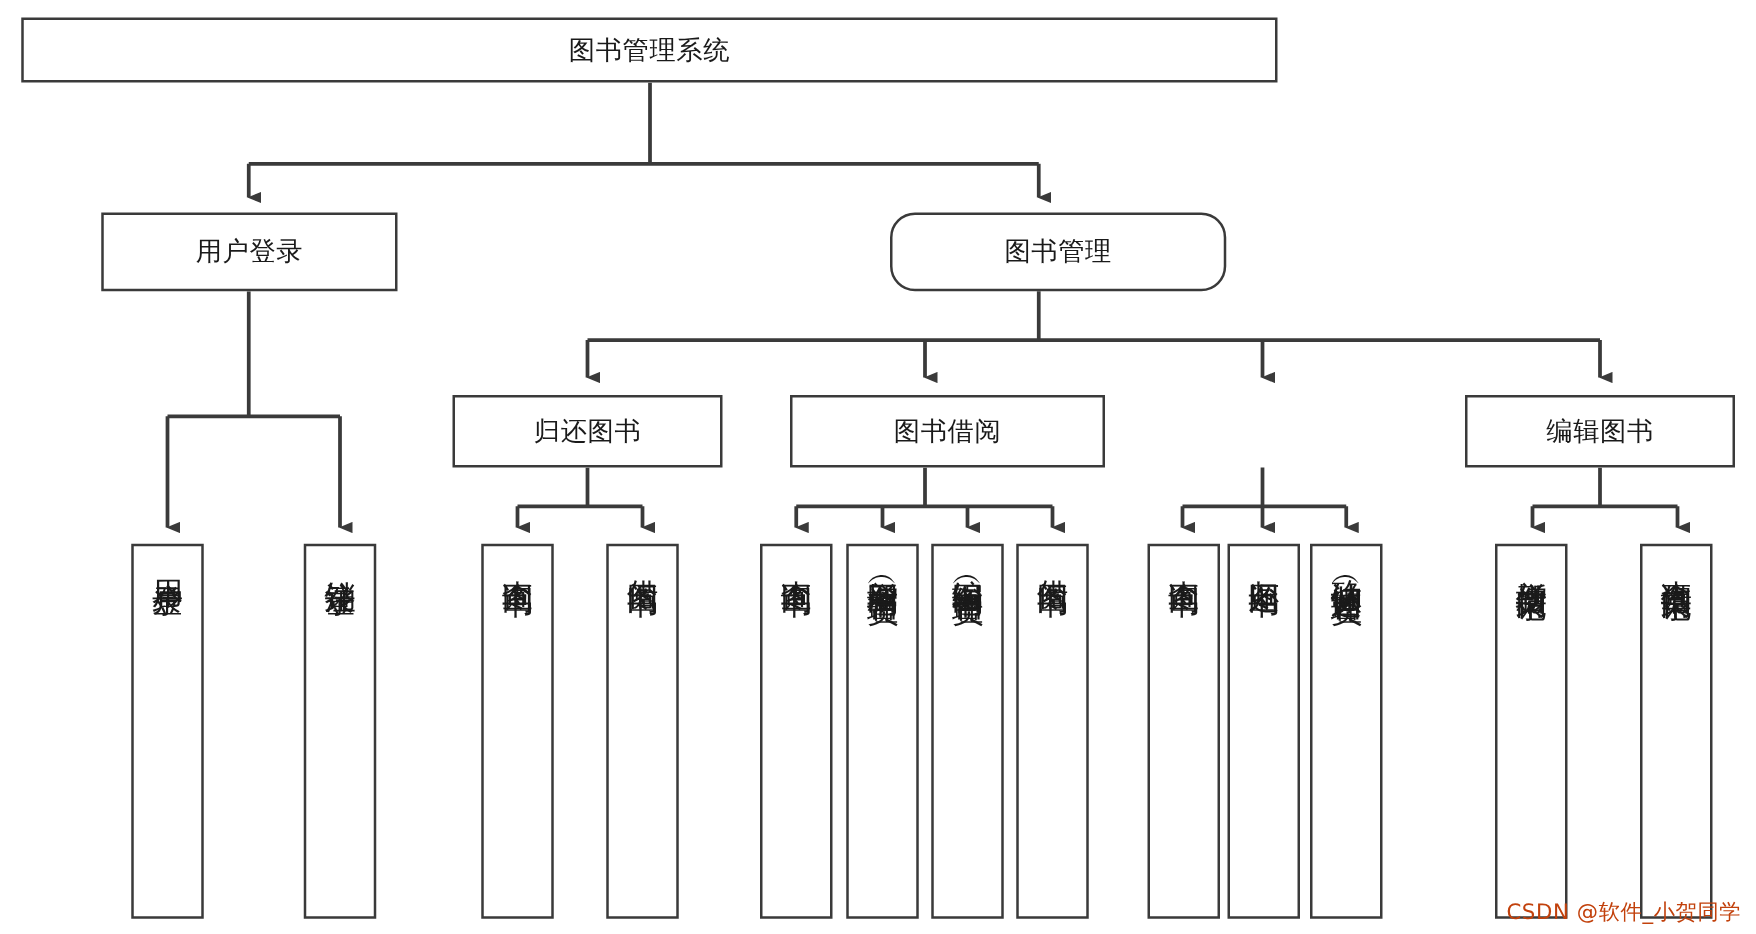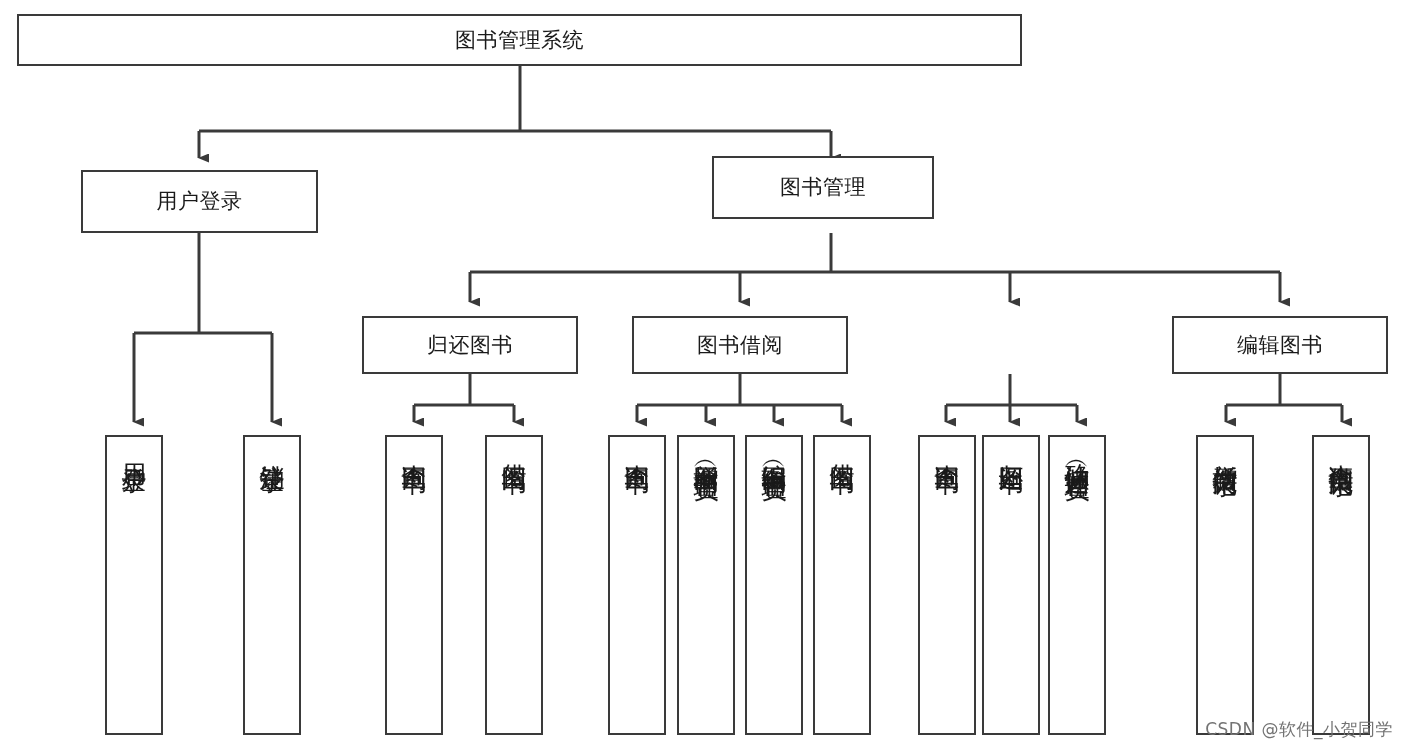--- a/index.html
+++ b/index.html
@@ -56,21 +56,21 @@
     font-size: 25px;
     line-height: 1.0;
     letter-spacing: 2px;
     height: auto;
   }
   .watermark {
     position: absolute;
     right: 12px;
     bottom: 6px;
     font-size: 17px;
-    color: #737373;
+    color: #c2410c;
     white-space: nowrap;
     z-index: 3;
     letter-spacing: 0.5px;
     margin-top: 12px;
   }
 </style>
 </head>
 <body>
 
 <div id="diagram-root">
@@ -125,28 +125,28 @@
     </g>
   </svg>
 
   <div class="node horizontal" style="left:17px; top:14px; width:1005px; height:52px;">
     <span class="node-label">图书管理系统</span>
   </div>
 
   <div class="node horizontal" style="left:81px; top:170px; width:237px; height:63px;">
     <span class="node-label">用户登录</span>
   </div>
-  <div class="node horizontal" style="left:712px; top:156px; width:222px; height:63px;">
+  <div class="node horizontal" style="left:712px; top:170px; width:269px; height:63px;border-radius:20px;">
     <span class="node-label">图书管理</span>
   </div>
 
   <div class="node horizontal" style="left:362px; top:316px; width:216px; height:58px;">
     <span class="node-label">归还图书</span>
   </div>
-  <div class="node horizontal" style="left:632px; top:316px; width:216px; height:58px;">
+  <div class="node horizontal" style="left:632px; top:316px; width:252px; height:58px;">
     <span class="node-label">图书借阅</span>
   </div>
   <div class="node horizontal" style="left:1172px; top:316px; width:216px; height:58px;">
     <span class="node-label">编辑图书</span>
   </div>
 
   <div class="node vertical" style="left:105px; top:435px; width:58px; height:300px;">
     <span class="node-label">用户登录</span>
   </div>
   <div class="node vertical" style="left:243px; top:435px; width:58px; height:300px;">

